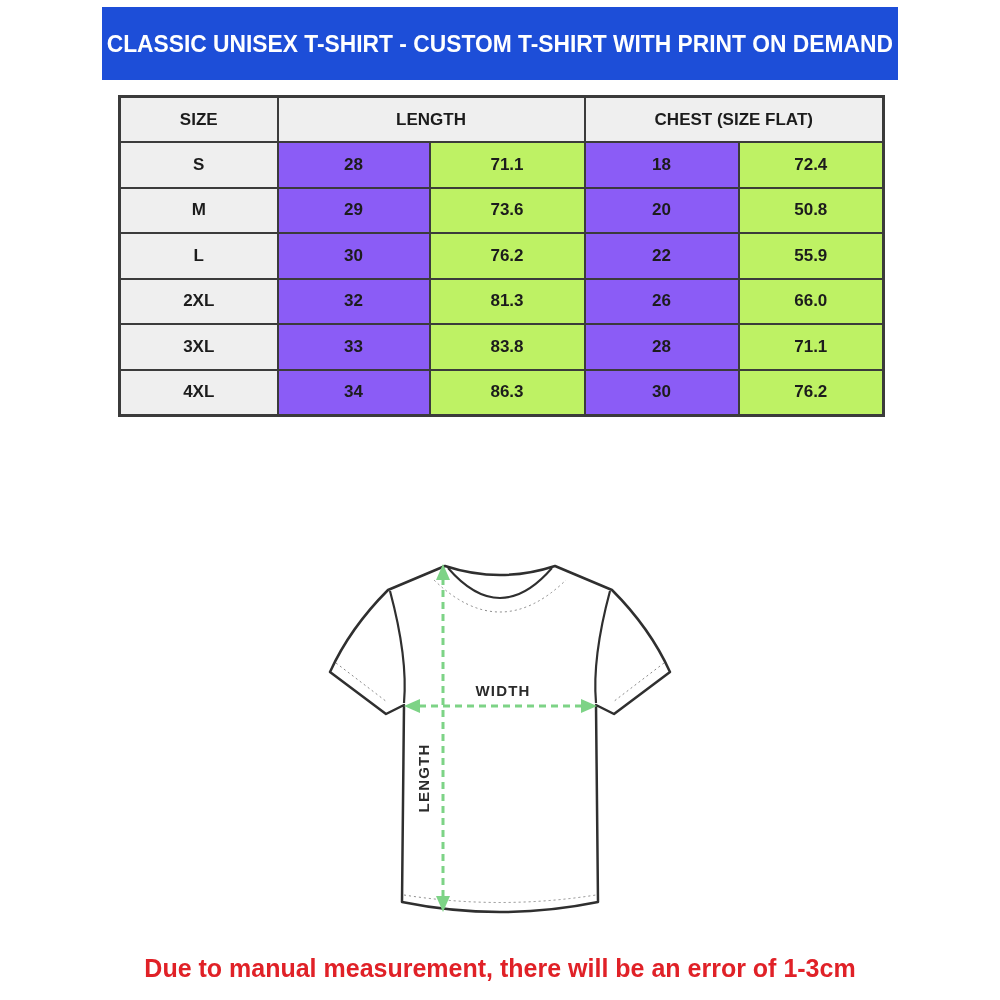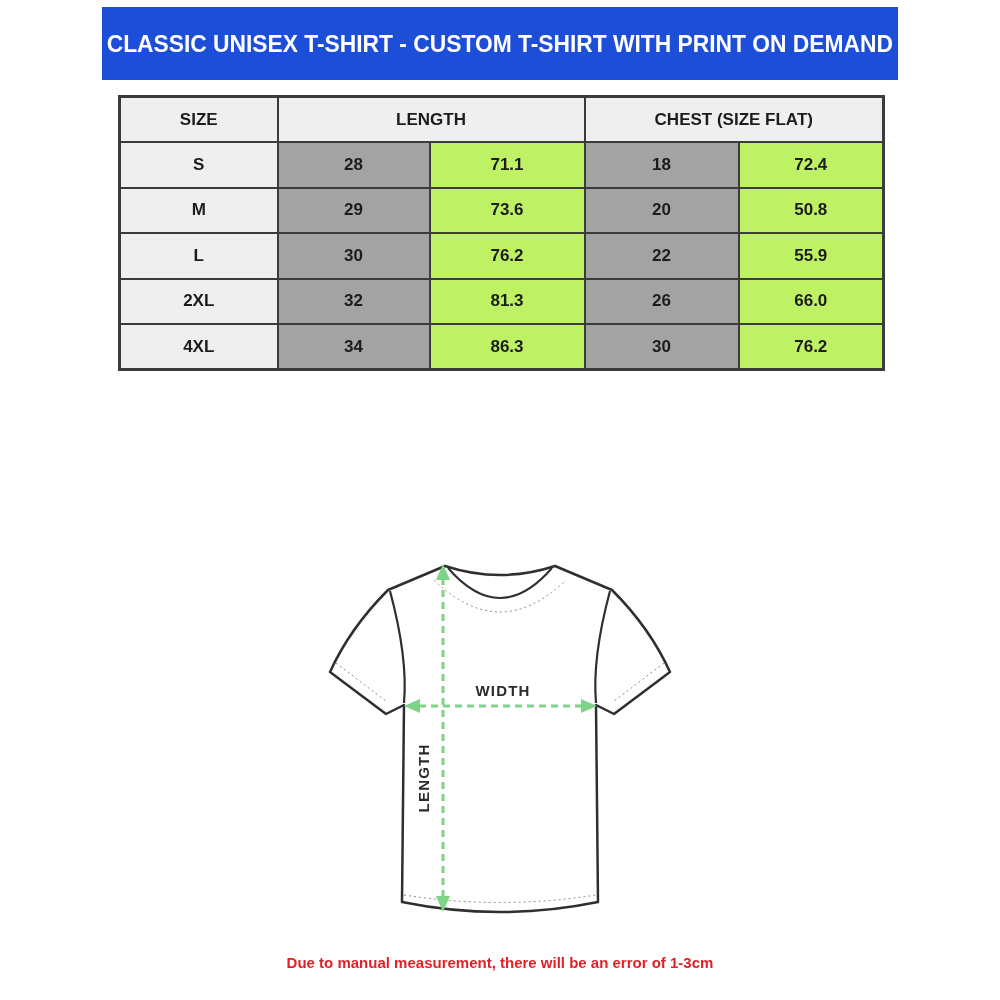--- a/index.html
+++ b/index.html
@@ -42,31 +42,31 @@
     vertical-align: middle;
     font-size: 17px;
     font-weight: 700;
     color: #1c1c1c;
     height: 45.5px;
     padding: 0;
   }
   .size-chart th { background: #efefef; }
   .size-chart td.col-size { background: #efefef; }
   .size-chart td.col-cm { background: #bef264; }
-  .size-chart td.col-in { background: #a3a3a3; }
+  .size-chart td.col-in { background: #8b5cf6; }
   .diagram {
     position: absolute;
     left: 320px; top: 550px;
   }
   .footer-note {
     position: absolute;
     left: 0; top: 954px;
     width: 100%;
     text-align: center;
-    font-size: 15px;
+    font-size: 25px;
     font-weight: 700;
     color: #e02127;
   }
   svg text.dim-label {
     font-family: "Liberation Sans", sans-serif;
     font-size: 15px;
     font-weight: 700;
     letter-spacing: 1.2px;
     fill: #2b2b2b;
   }
@@ -118,20 +118,27 @@
           <td class="col-cm">55.9</td>
         </tr>
         <tr>
           <td class="col-size">2XL</td>
           <td class="col-in">32</td>
           <td class="col-cm">81.3</td>
           <td class="col-in">26</td>
           <td class="col-cm">66.0</td>
         </tr>
         <tr>
+          <td class="col-size">3XL</td>
+          <td class="col-in">33</td>
+          <td class="col-cm">83.8</td>
+          <td class="col-in">28</td>
+          <td class="col-cm">71.1</td>
+        </tr>
+        <tr>
           <td class="col-size">4XL</td>
           <td class="col-in">34</td>
           <td class="col-cm">86.3</td>
           <td class="col-in">30</td>
           <td class="col-cm">76.2</td>
         </tr>
       </tbody>
   </table>
 
   <svg class="diagram" width="360" height="390" viewBox="0 0 360 390">

